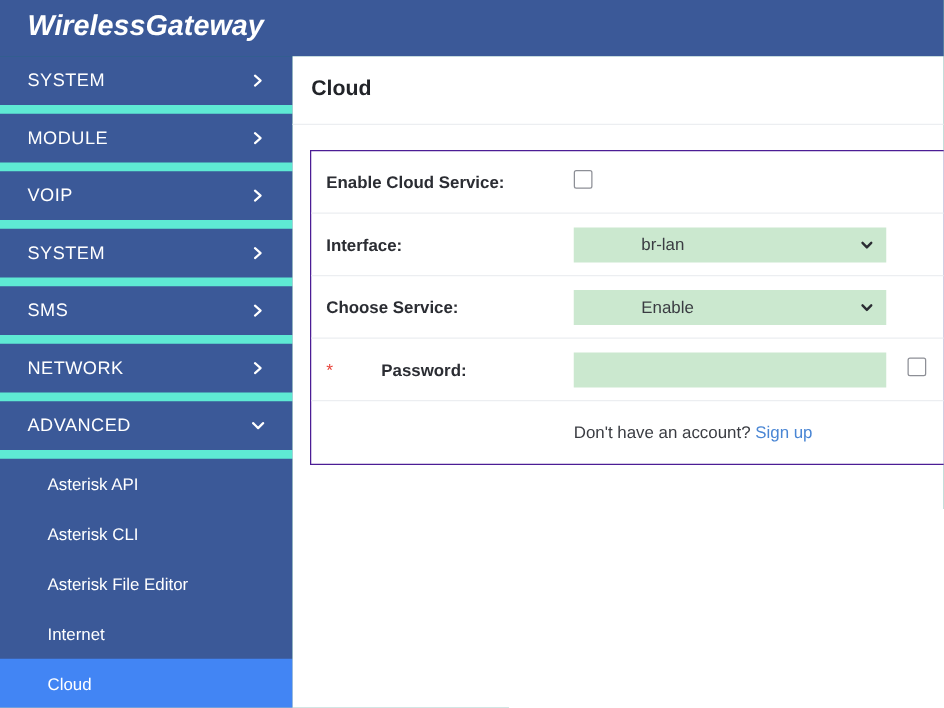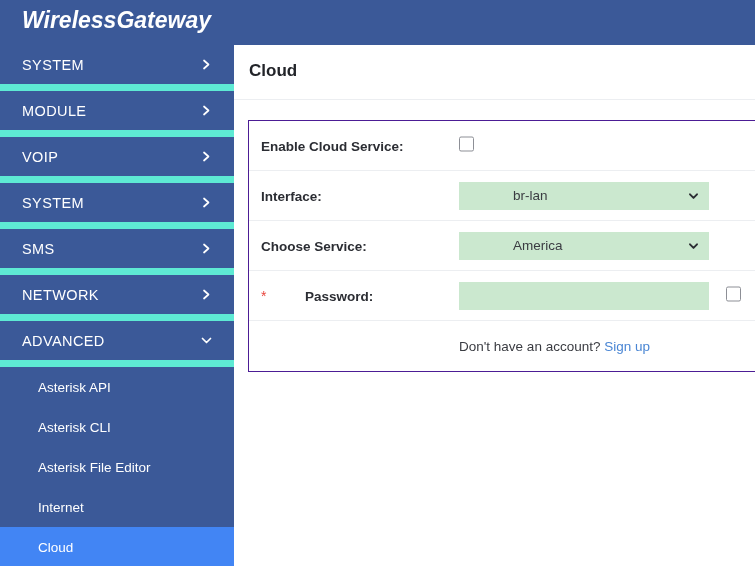--- a/index.html
+++ b/index.html
@@ -341,21 +341,21 @@
                 </svg>
             </span>
           </span>
         </span>
       </div>
 
       <div class="form-row">
         <span class="row-label">Choose Service:</span>
         <span class="field-col">
           <span class="select-box">
-            <span class="select-value">America</span>
+            <span class="select-value">Enable</span>
             <span class="select-arrow">
               <svg width="11" height="11" viewBox="0 0 11 11">
                   <path d="M2 3.8 L5.5 7.4 L9 3.8" fill="none" stroke="#2b2d33" stroke-width="1.9" stroke-linecap="round" stroke-linejoin="round"></path>
                 </svg>
             </span>
           </span>
         </span>
       </div>
 
 

